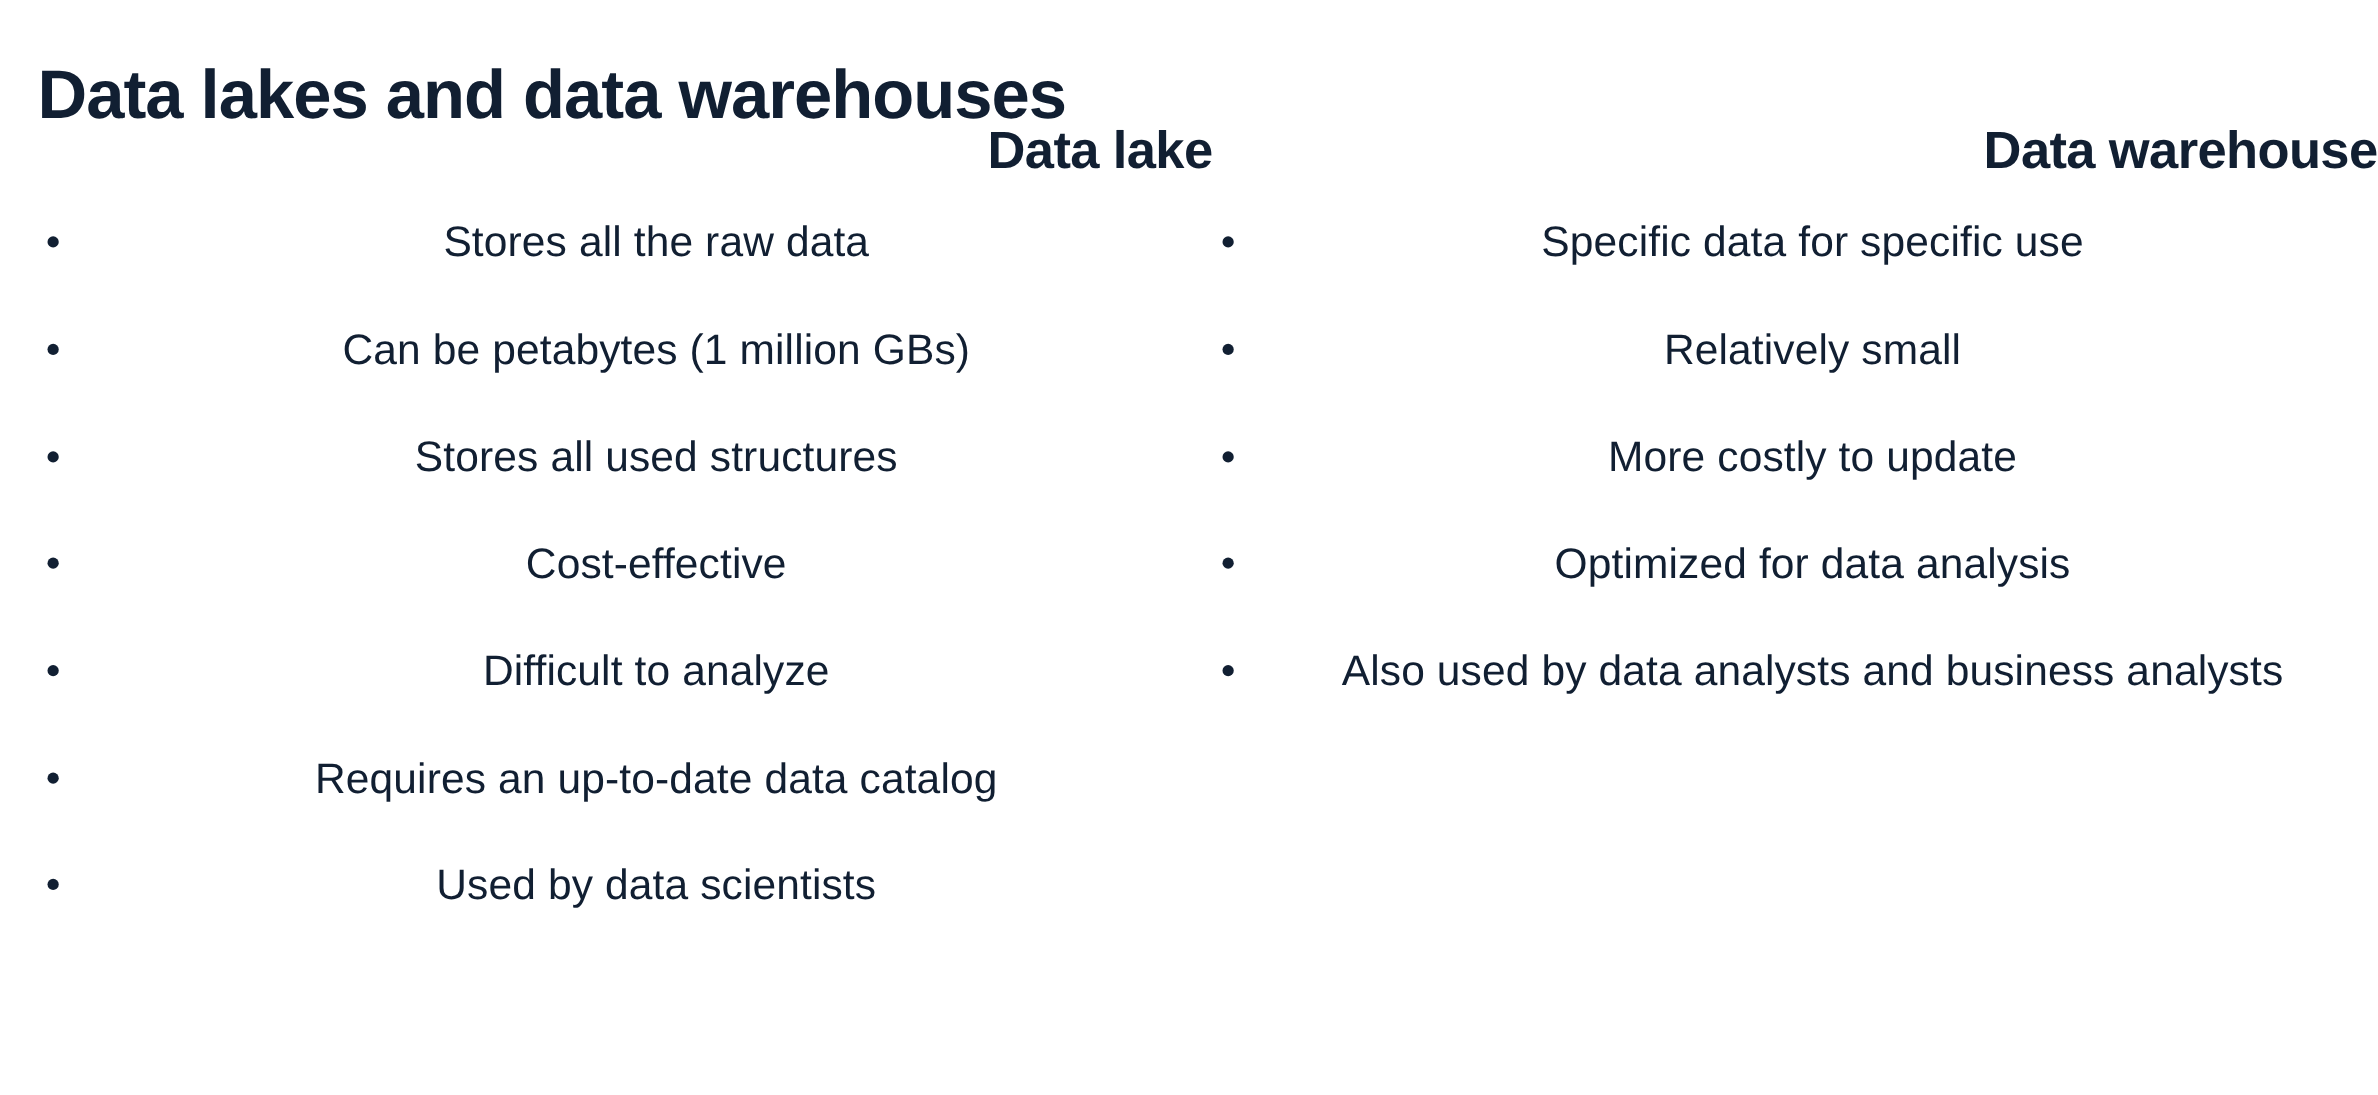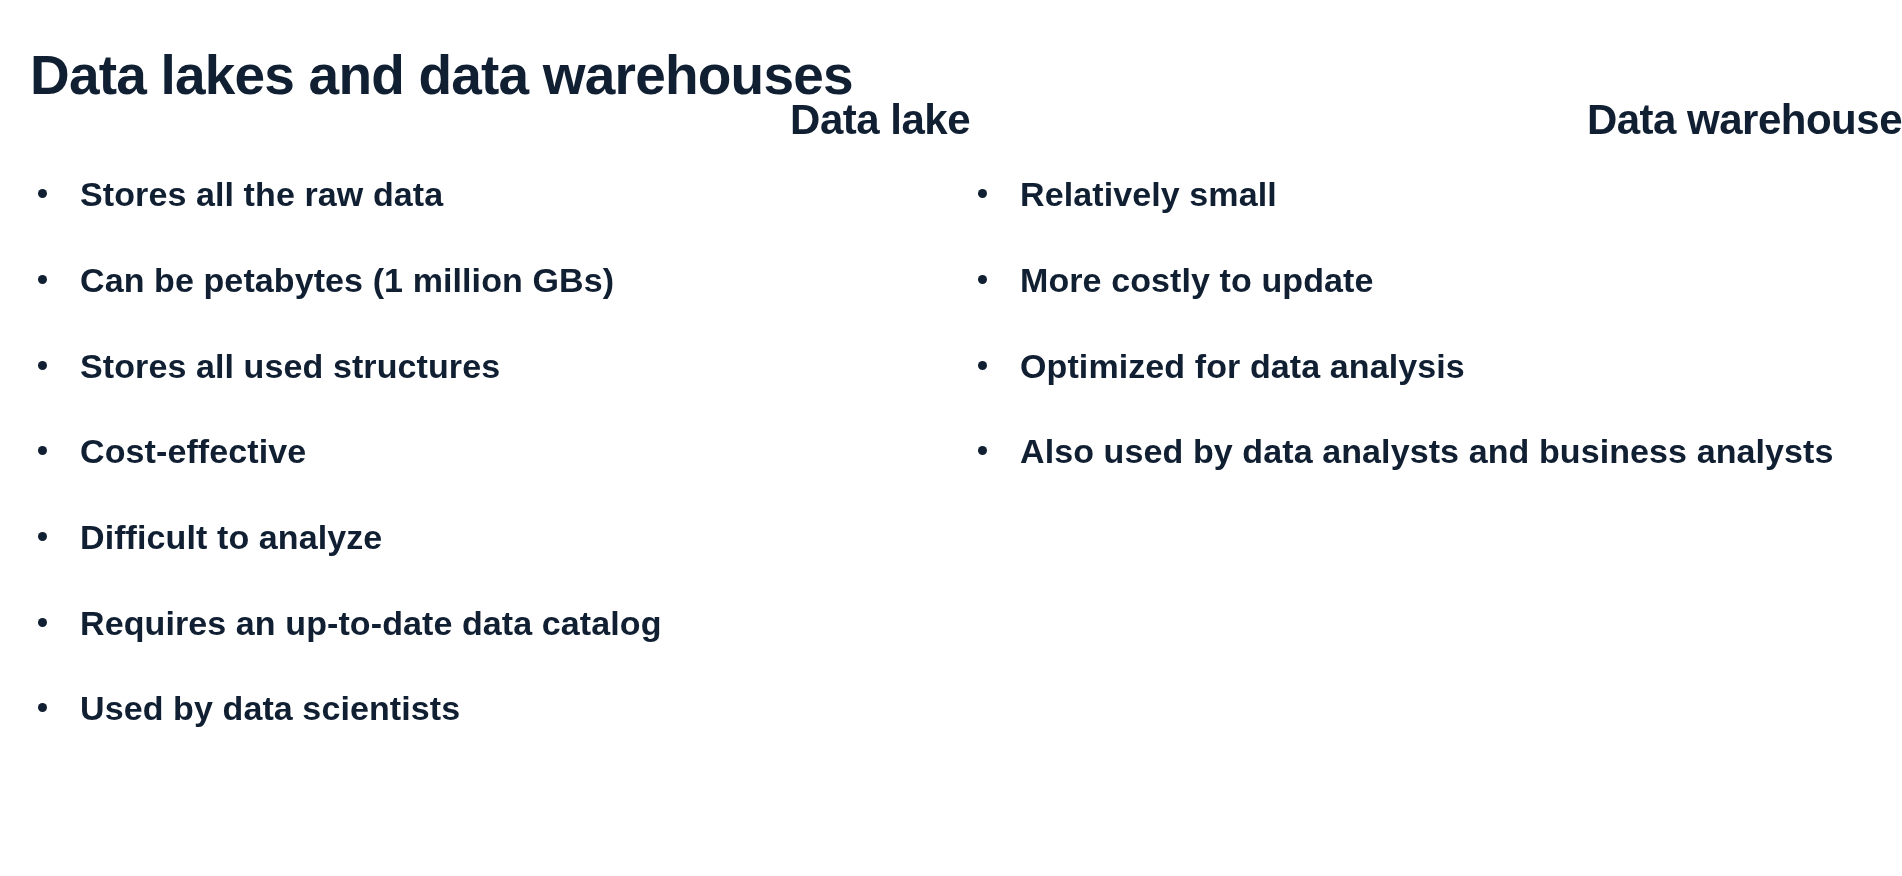--- a/index.html
+++ b/index.html
@@ -76,24 +76,25 @@
     list-style: none;
     margin: 0;
     padding: 0;
   }
 
   .bullet-item {
     position: relative;
     padding-left: 50px;
     margin: 0 0 33px 0;
     font-size: 34px;
-    font-weight: 700;
+    font-weight: 400;
     line-height: 1.55;
     color: #111f32;
     letter-spacing: 0.1px;
+    text-align: center;
   }
 
   .bullet-item:last-child {
     margin-bottom: 0;
   }
 
   .bullet-marker {
     position: absolute;
     left: 8px;
     top: 21px;
@@ -153,20 +154,24 @@
           <span class="bullet-text">Used by data scientists</span>
         </li>
       </ul>
     </div>
 
     <div class="column column-right">
       <h2 class="column-heading">Data warehouse</h2>
       <ul class="bullet-list">
         <li class="bullet-item">
           <span class="bullet-marker"></span>
+          <span class="bullet-text">Specific data for specific use</span>
+        </li>
+        <li class="bullet-item">
+          <span class="bullet-marker"></span>
           <span class="bullet-text">Relatively small</span>
         </li>
         <li class="bullet-item">
           <span class="bullet-marker"></span>
           <span class="bullet-text">More costly to update</span>
         </li>
         <li class="bullet-item">
           <span class="bullet-marker"></span>
           <span class="bullet-text">Optimized for data analysis</span>
         </li>

